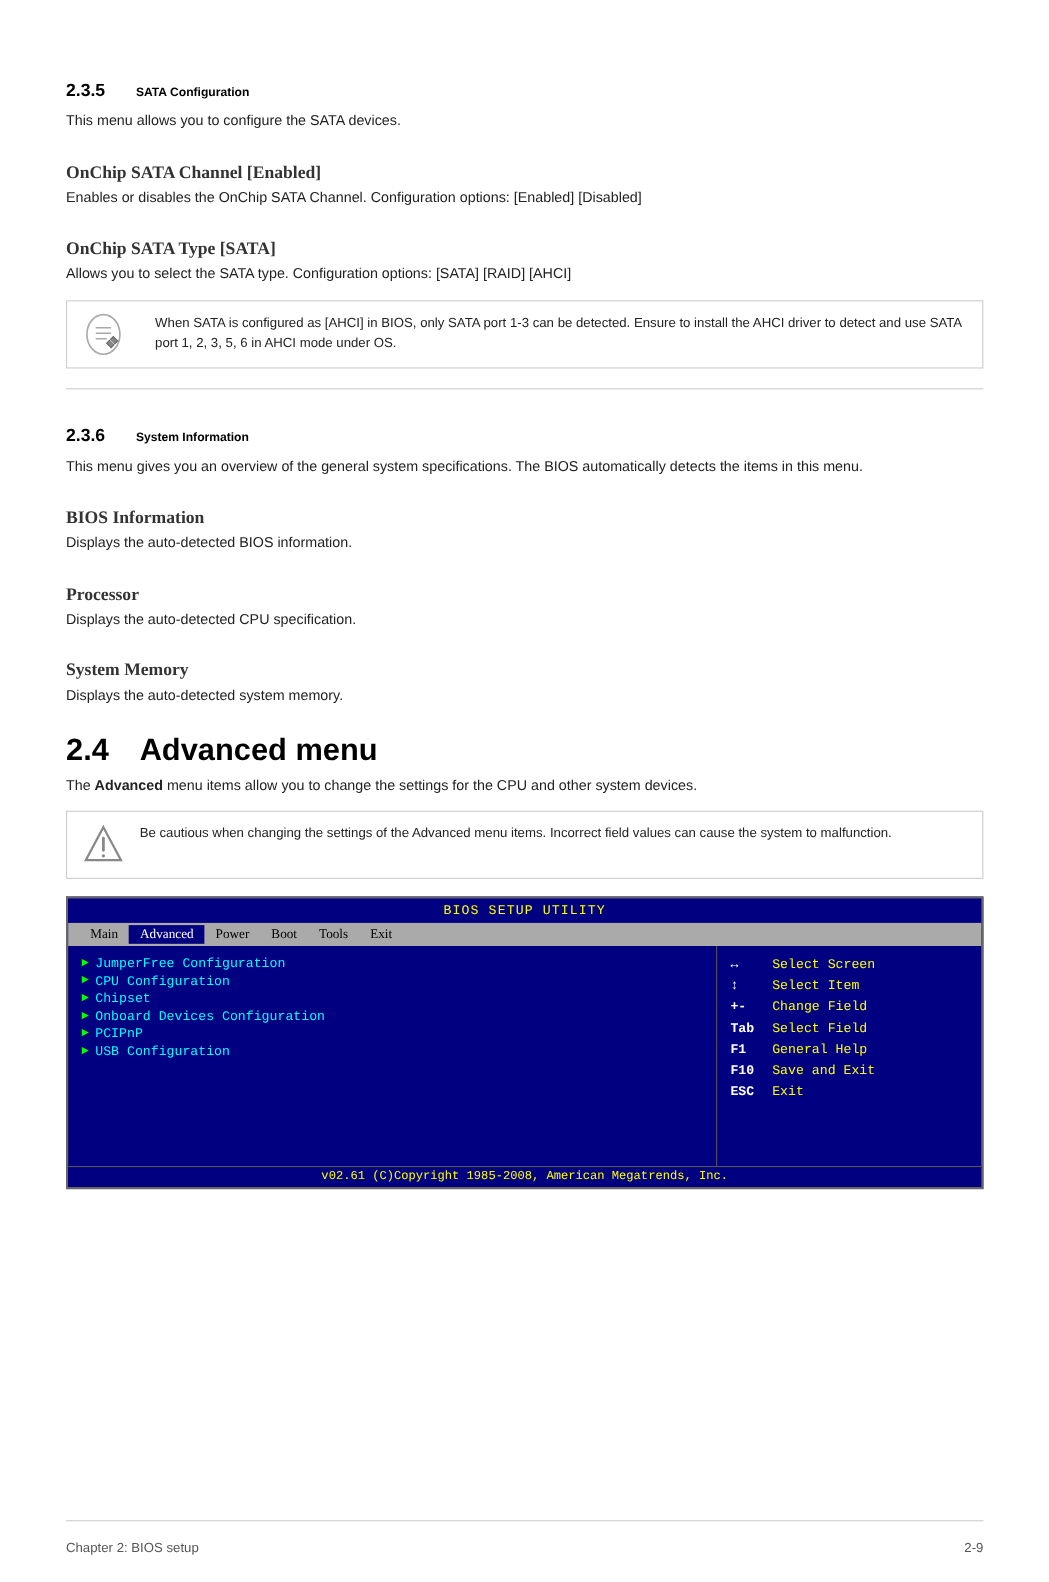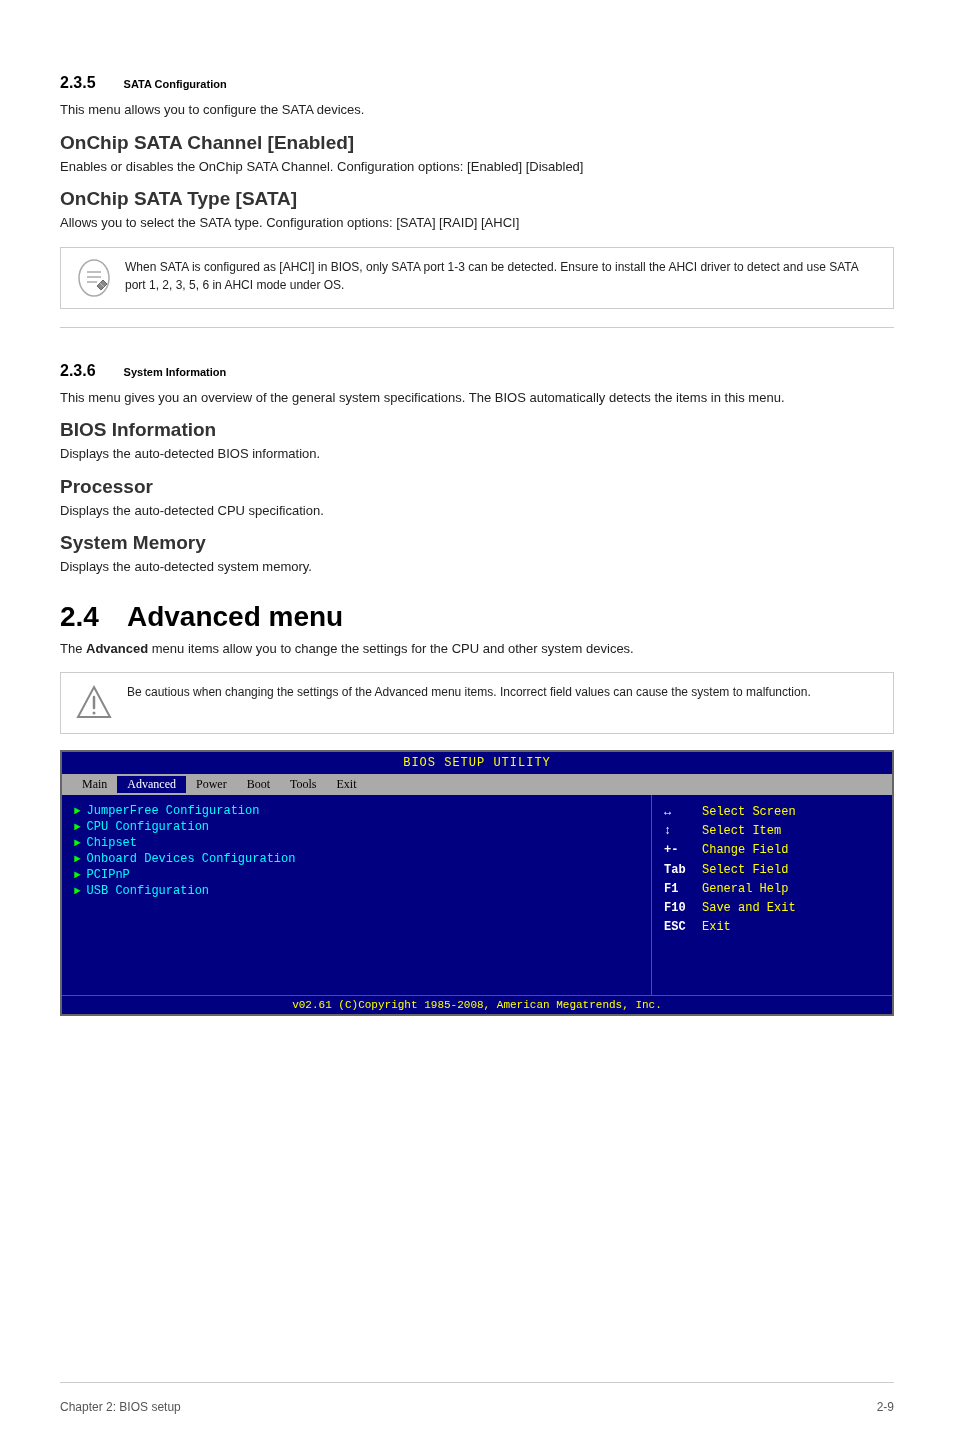--- a/index.html
+++ b/index.html
@@ -23,41 +23,42 @@
     }
     .section-num-large {
       font-size: 28px;
       font-weight: bold;
     }
     .section-num-small {
       font-size: 16px;
       font-weight: bold;
     }
     .subsection-title {
-      font-size: 19px;
+      font-size: 16px;
       font-weight: bold;
       color: #333;
       margin-bottom: 3px;
-      margin-top: 12px;
+      margin-top: 29px;
+      font-family: Liberation Serif, serif;
     }
     .body-text {
       font-size: 13px;
       color: #222;
       line-height: 1.5;
       margin-bottom: 4px;
     }
 
     
     .note-box {
       display: flex;
       align-items: flex-start;
       border: 1px solid #ccc;
       padding: 10px 14px;
       margin: 14px 0;
-      gap: 12px;
+      gap: 28px;
       background: #fff;
     }
     .note-icon {
       width: 38px;
       min-width: 38px;
       display: flex;
       align-items: center;
       justify-content: center;
     }
     .note-text {

